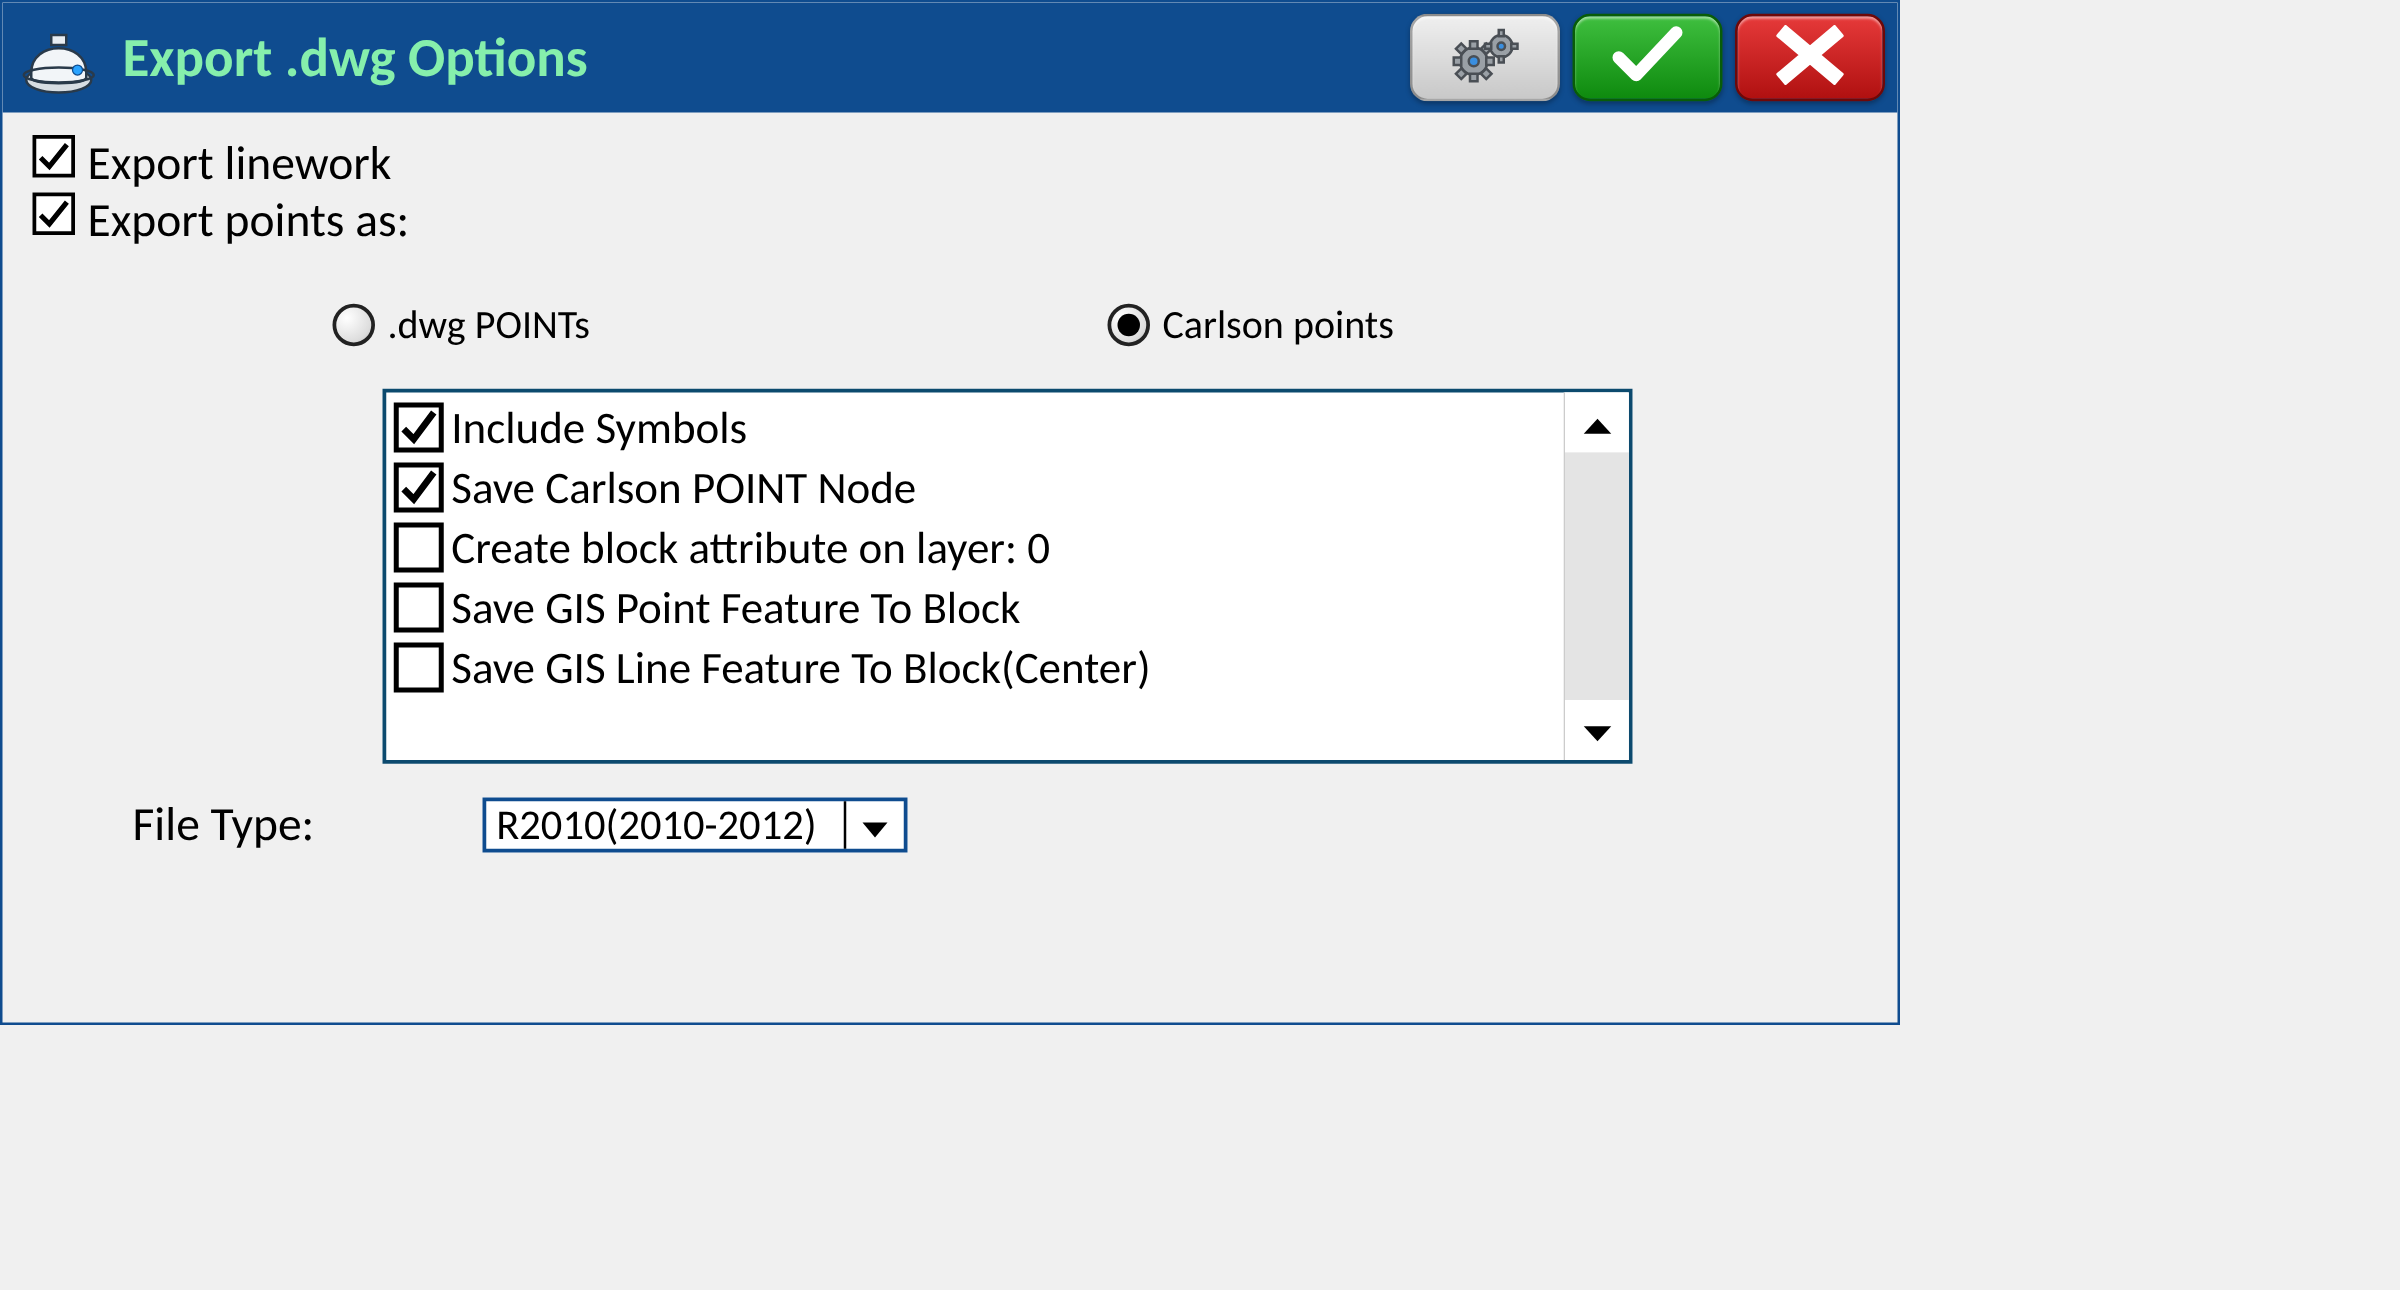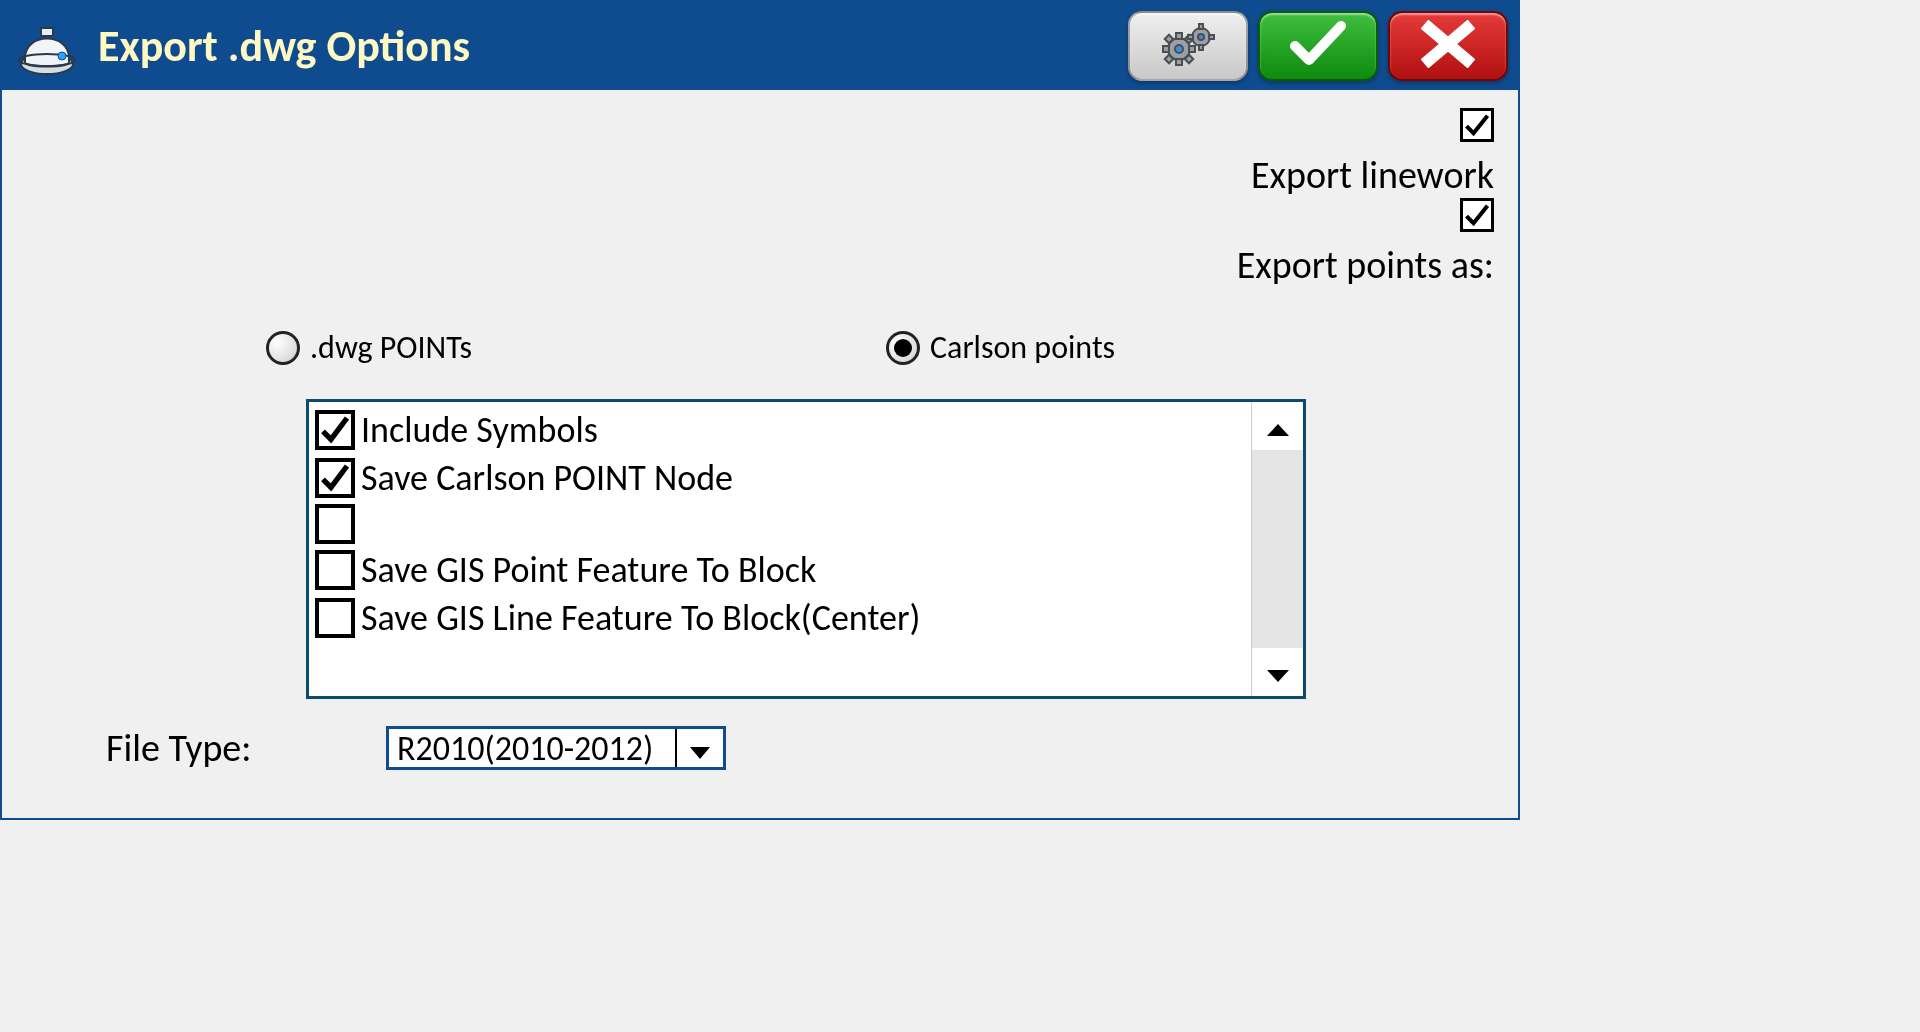--- a/index.html
+++ b/index.html
@@ -18,21 +18,21 @@
     display: flex;
     align-items: center;
     padding: 0 10px;
     gap: 10px;
   }
   .titlebar .icon-wrap {
     width: 70px; height: 70px;
     display:flex; align-items:center; justify-content:center;
   }
   .titlebar .title {
-    color: #fef9c3;
+    color: #86efac;
     font-size: 44px;
     font-weight: 700;
     flex: 1;
     padding-left: 6px;
   }
   .tb-btn {
     width: 120px; height: 70px;
     border-radius: 14px;
     display:flex; align-items:center; justify-content:center;
     border: 2px solid rgba(0,0,0,0.3);
@@ -42,21 +42,21 @@
   .tb-btn.settings { background: linear-gradient(#efefef,#c8c8c8); }
   .tb-btn.confirm  { background: linear-gradient(#3fbf3f,#0e8a0e); border-color:#085c08; }
   .tb-btn.cancel   { background: linear-gradient(#e63a3a,#b01010); border-color:#6e0808; }
 
   .content {
     flex: 1;
     padding: 18px 24px 14px 24px;
     font-size: 38px;
     color: #000;
   }
-  .row { display:flex; align-items:flex-end; gap:10px;flex-direction:column; }
+  .row { display:flex; align-items:flex-start; gap:10px; }
   .checkbox {
     width: 34px; height: 34px;
     border: 3px solid #000;
     background: #fff;
     display:flex; align-items:center; justify-content:center;
     cursor:pointer;
     flex: none;
   }
   .checkbox svg { width: 28px; height: 28px; }
   .gap-1 { }
@@ -255,20 +255,21 @@
       <div class="list-item">
         <div class="list-check">
           <svg viewBox="0 0 24 24">
               <path d="M3 13 L9 19 L21 3" fill="none" stroke="#000" stroke-width="4"></path>
             </svg>
         </div>
         <span>Save Carlson POINT Node</span>
       </div>
       <div class="list-item">
         <div class="list-check"></div>
+        <span>Create block attribute on layer: 0</span>
       </div>
       <div class="list-item">
         <div class="list-check"></div>
         <span>Save GIS Point Feature To Block</span>
       </div>
       <div class="list-item">
         <div class="list-check"></div>
         <span>Save GIS Line Feature To Block(Center)</span>
       </div>
     </div>

